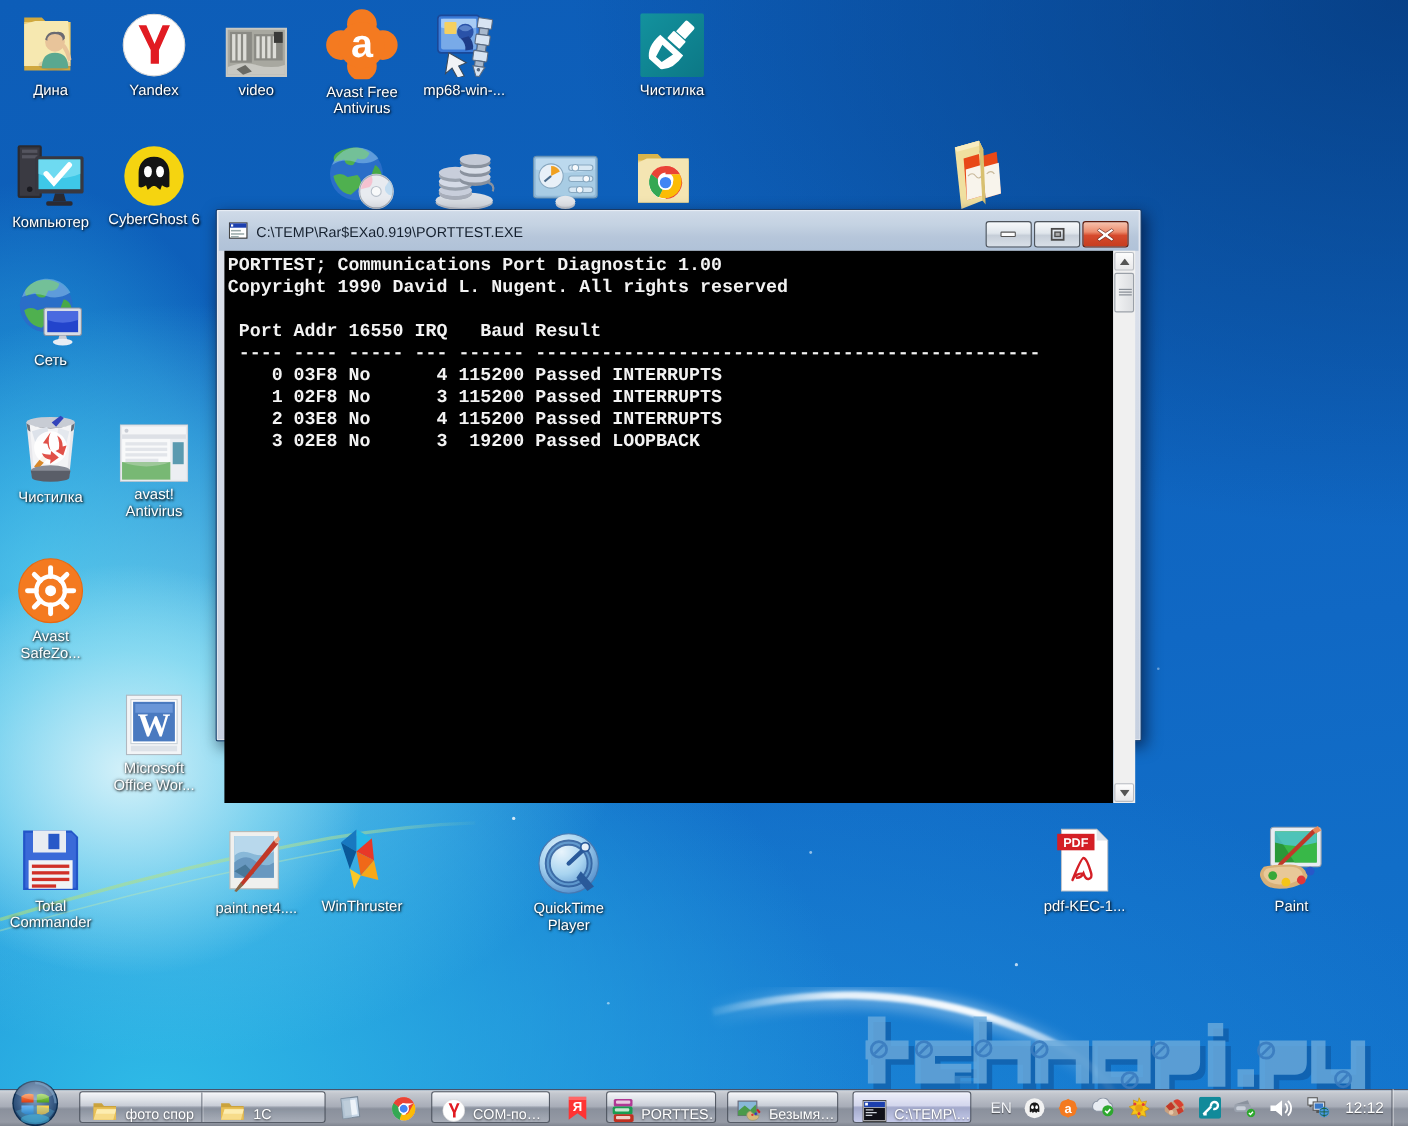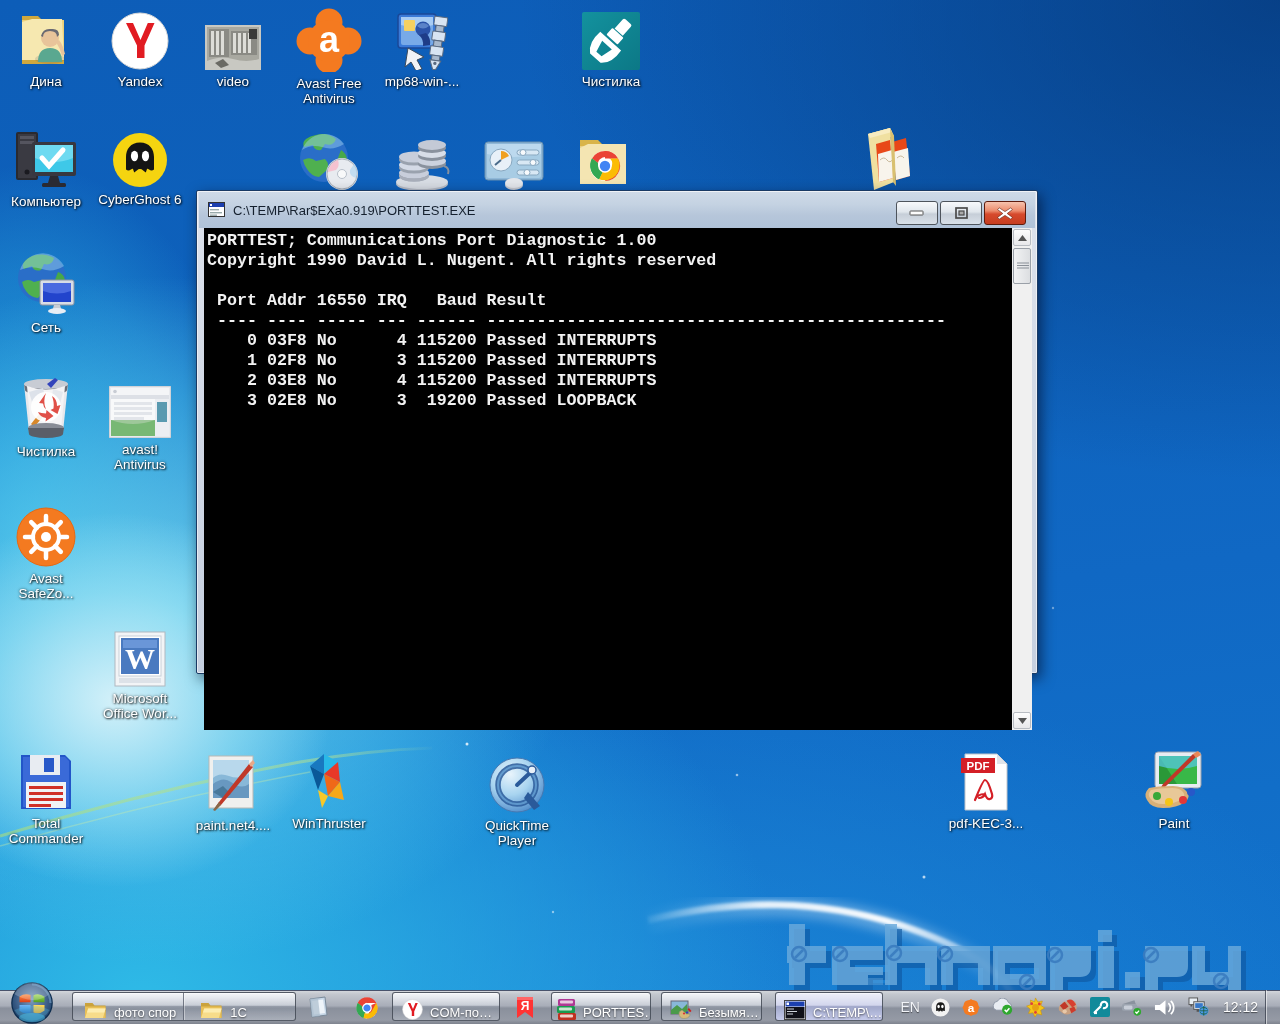--- a/index.html
+++ b/index.html
@@ -532,21 +532,21 @@
 <div class="icon" style="left:939px;top:748px;">
       <div class="img" style="height:64px;">
   <svg width="50" height="60" viewBox="0 0 50 60">
     <path d="M4 2 h32 l10 10 v46 h-42 z" fill="#fff" stroke="#c0c4ca"></path>
     <path d="M36 2 l10 10 h-10 z" fill="#e0e4ea"></path>
     <rect x="0" y="6" width="34" height="15" fill="#d41f26"></rect>
     <text x="17" y="18" font-size="11.5" font-weight="bold" fill="#fff" text-anchor="middle" font-family="Liberation Sans">PDF</text>
     <path d="M14 48 Q 22 28 24 28 Q 27 28 31 42 Q 32 46 29 47 Q 26 48 24 42 Q 22 46 18 46 M14 48 Q 16 42 24 42" fill="none" stroke="#d41f26" stroke-width="2.2" stroke-linecap="round"></path>
   </svg>
       </div>
-      <div class="lbl">pdf-KEC-3...</div>
+      <div class="lbl">pdf-KEC-1...</div>
     </div>
 <div class="icon" style="left:1127px;top:746px;">
       <div class="img" style="height:66px;">
   <svg width="62" height="62" viewBox="0 0 62 62">
     <rect x="12" y="2" width="46" height="36" rx="3" fill="#e8ecf2" stroke="#9aa2ae"></rect>
     <rect x="16" y="6" width="38" height="28" fill="#2a9838"></rect>
     <path d="M16 6 h38 v28 h-20 z" fill="#38b848"></path>
     <path d="M16 6 h38 v10 q-19 6-38 0 z" fill="#58c8e8" opacity="0.7"></path>
     <path d="M50 4 L20 34 l-3 5 5-2 32-31 z" fill="#c03828"></path>
     <path d="M50 4 l5-3 3 4 -5 3 z" fill="#e88858"></path>

